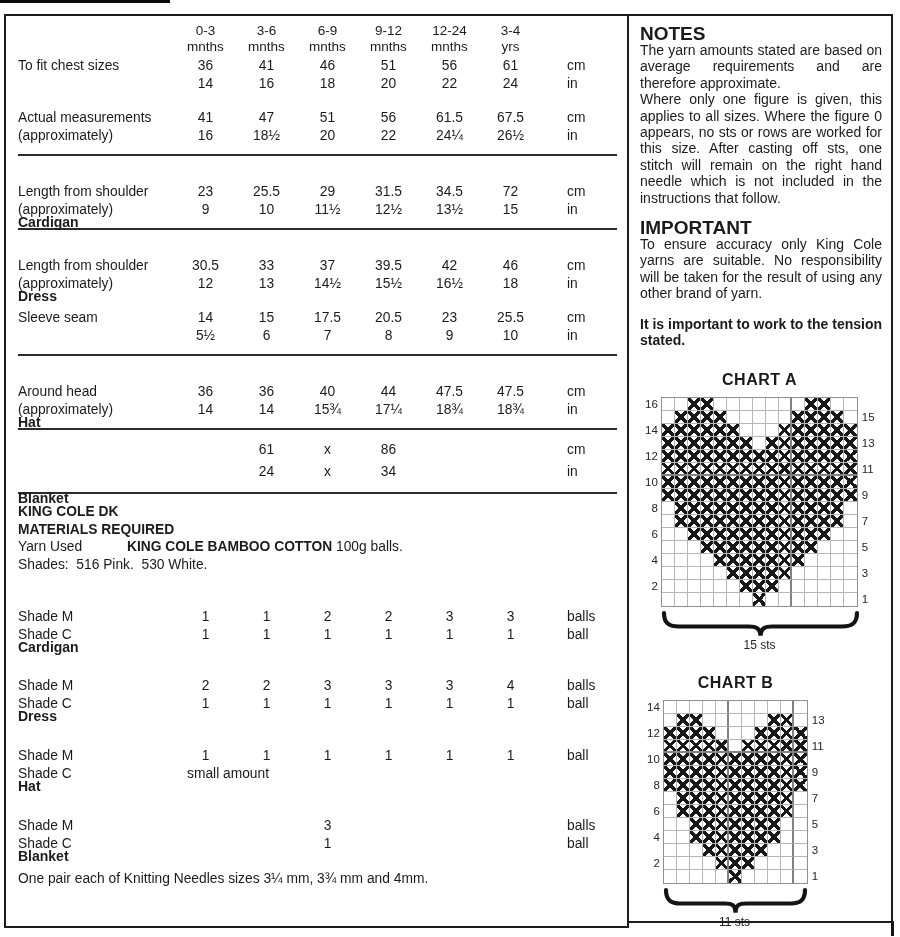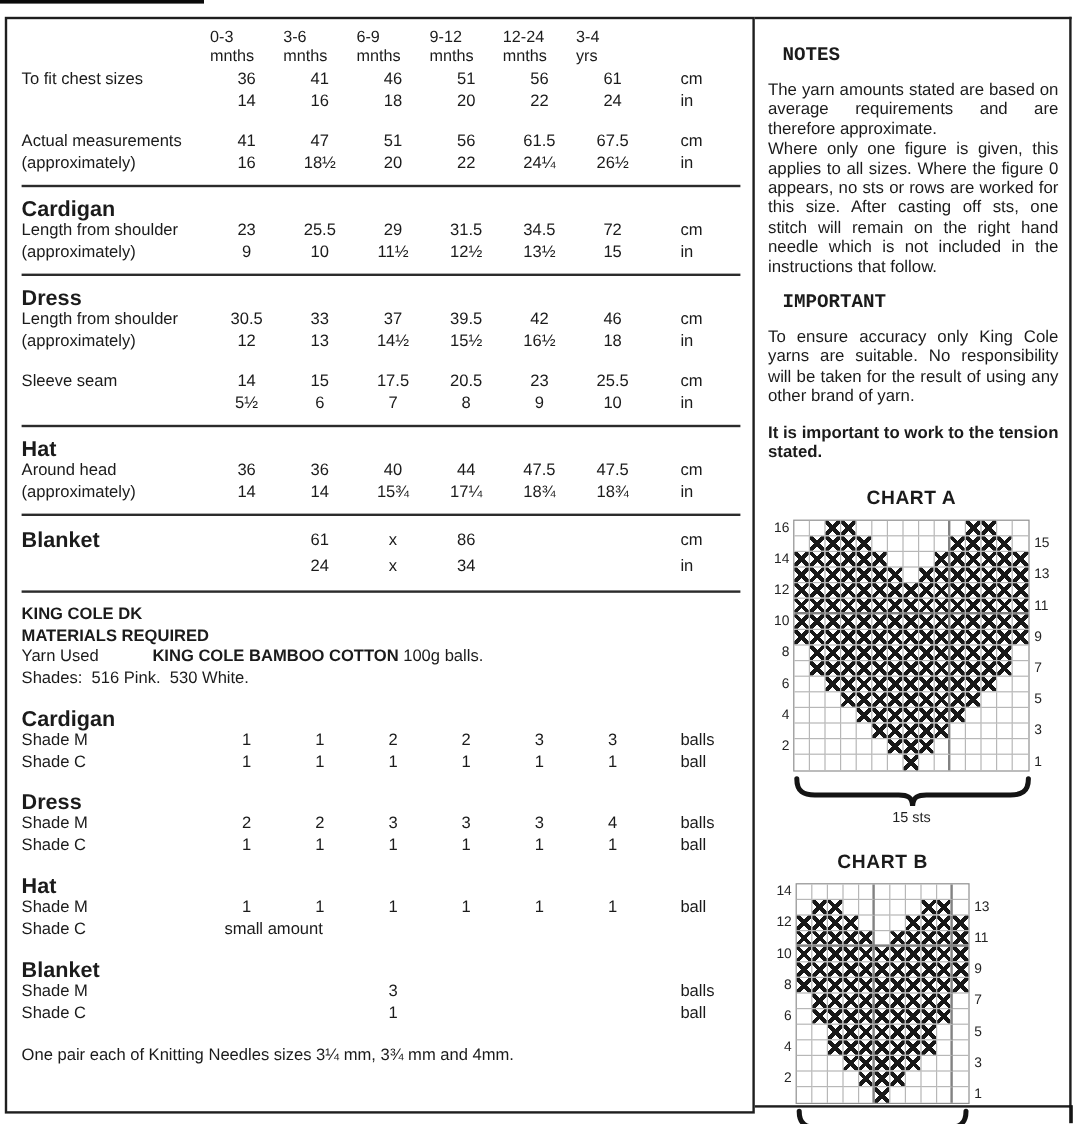--- a/index.html
+++ b/index.html
@@ -14,37 +14,37 @@
   
   .left-panel{
     position:absolute;left:4px;top:14px;width:625px;height:914px;
     border:2px solid #1e1e1e;box-sizing:border-box;padding:7px 8px 0 12px;
   }
   .trow{display:grid;grid-template-columns:157px repeat(6,61px) 1fr;
         font-size:13.8px;line-height:18px;height:18px;}
   .trow.tall{height:22px;line-height:22px;}
   .trow.header{height:34px;line-height:16px;}
   .lab{text-align:left;}
-  .ttl{font-weight:bold;font-size:18px;}
+  .ttl{font-weight:bold;font-size:14px;margin-top:48px;}
   .val{text-align:center;}
-  .hdr{text-align:left;font-size:13.5px;}
+  .hdr{text-align:center;font-size:13.5px;}
   .hdr div{height:16px;}
   .unit{text-align:left;padding-left:26px;}
   .hrline{border-top:2px solid #2b2b2b;margin:9px 2px 9px 0;height:0;}
   .gap{width:100%;}
   .textline{font-size:13.8px;line-height:17.5px;white-space:pre-wrap;}
   .spantext{grid-column:2 / 5;text-align:left;padding-left:12px;}
 
   
   .right-panel{
     position:absolute;left:629px;top:14px;width:264px;height:909px;
     border:2px solid #1e1e1e;border-left:none;box-sizing:border-box;
     padding:10px 9px 0 11px;
   }
-  .np-title{font-size:16px;font-weight:bold;line-height:16px;margin:12px;font-family:Liberation Mono, monospace;}
+  .np-title{font-size:19px;font-weight:bold;line-height:16px;margin:0;}
   .np{font-size:14px;line-height:16.4px;text-align:justify;margin:0;}
   .mt14{margin-top:14px;}
   .tension{font-weight:bold;}
 
   .chart-block{margin-top:22px;}
   .chart-wrap{width:229px;margin-left:5px;}
   .chart-wrap.b{width:177px;margin-left:7px;}
   .chart-title{font-weight:bold;font-size:16px;text-align:center;margin:0 0 8px 0;letter-spacing:.5px;}
   .chart-body{display:flex;align-items:flex-start;}
   .labcol{width:16px;box-sizing:border-box;font-size:11.5px;color:#242424;padding-top:1px;}

